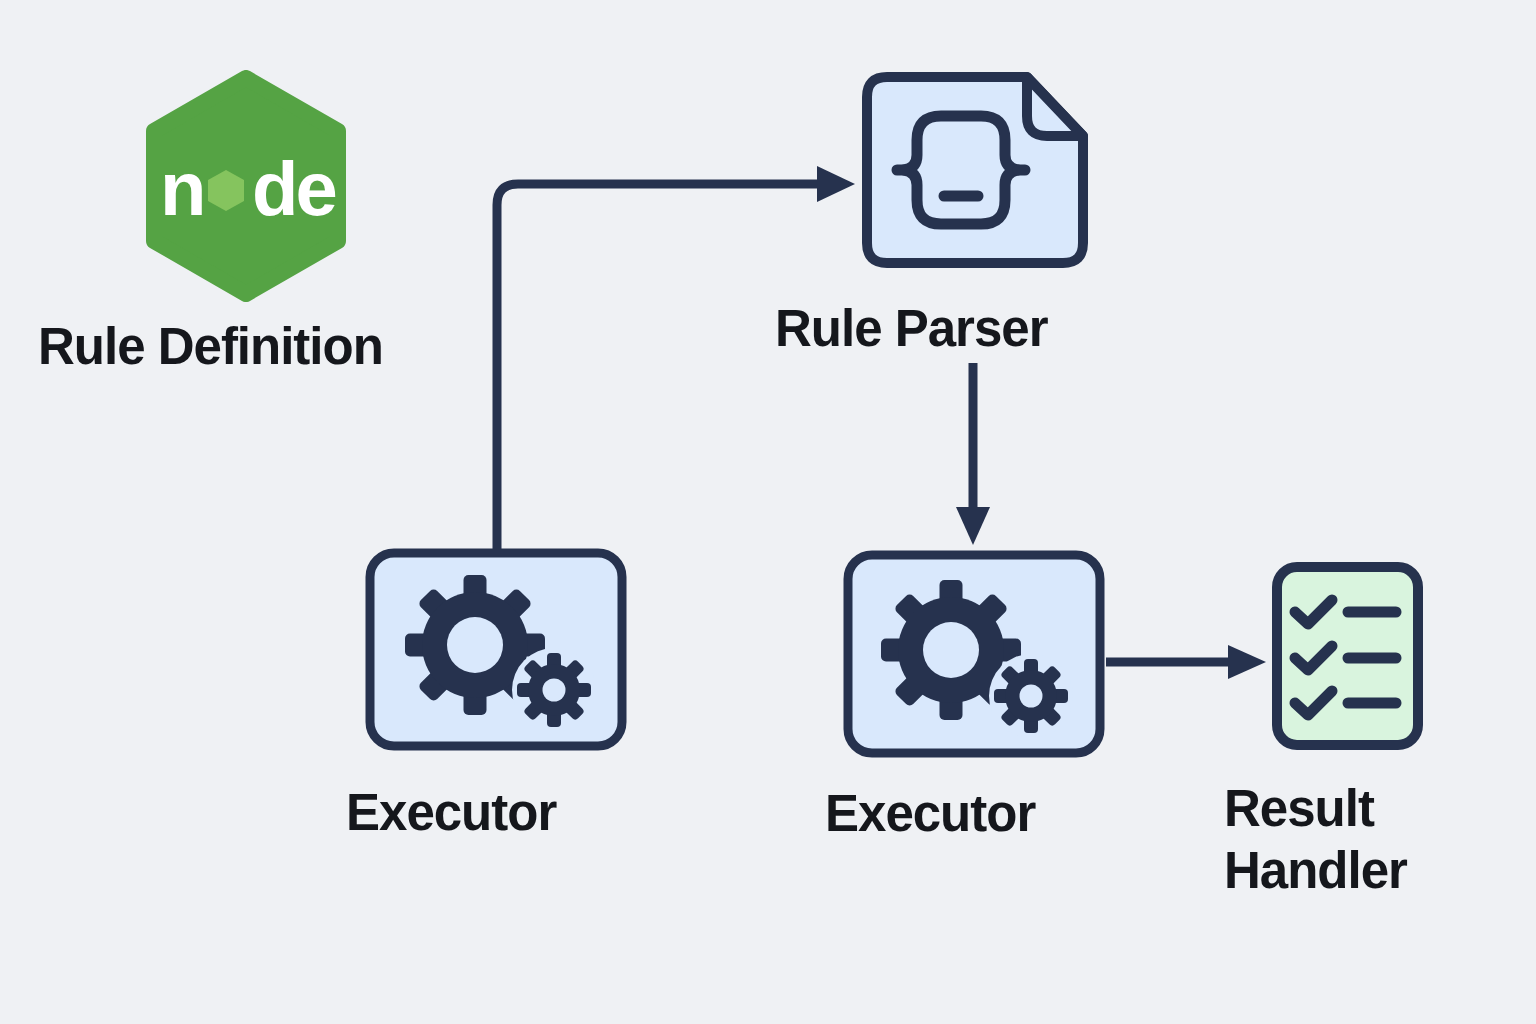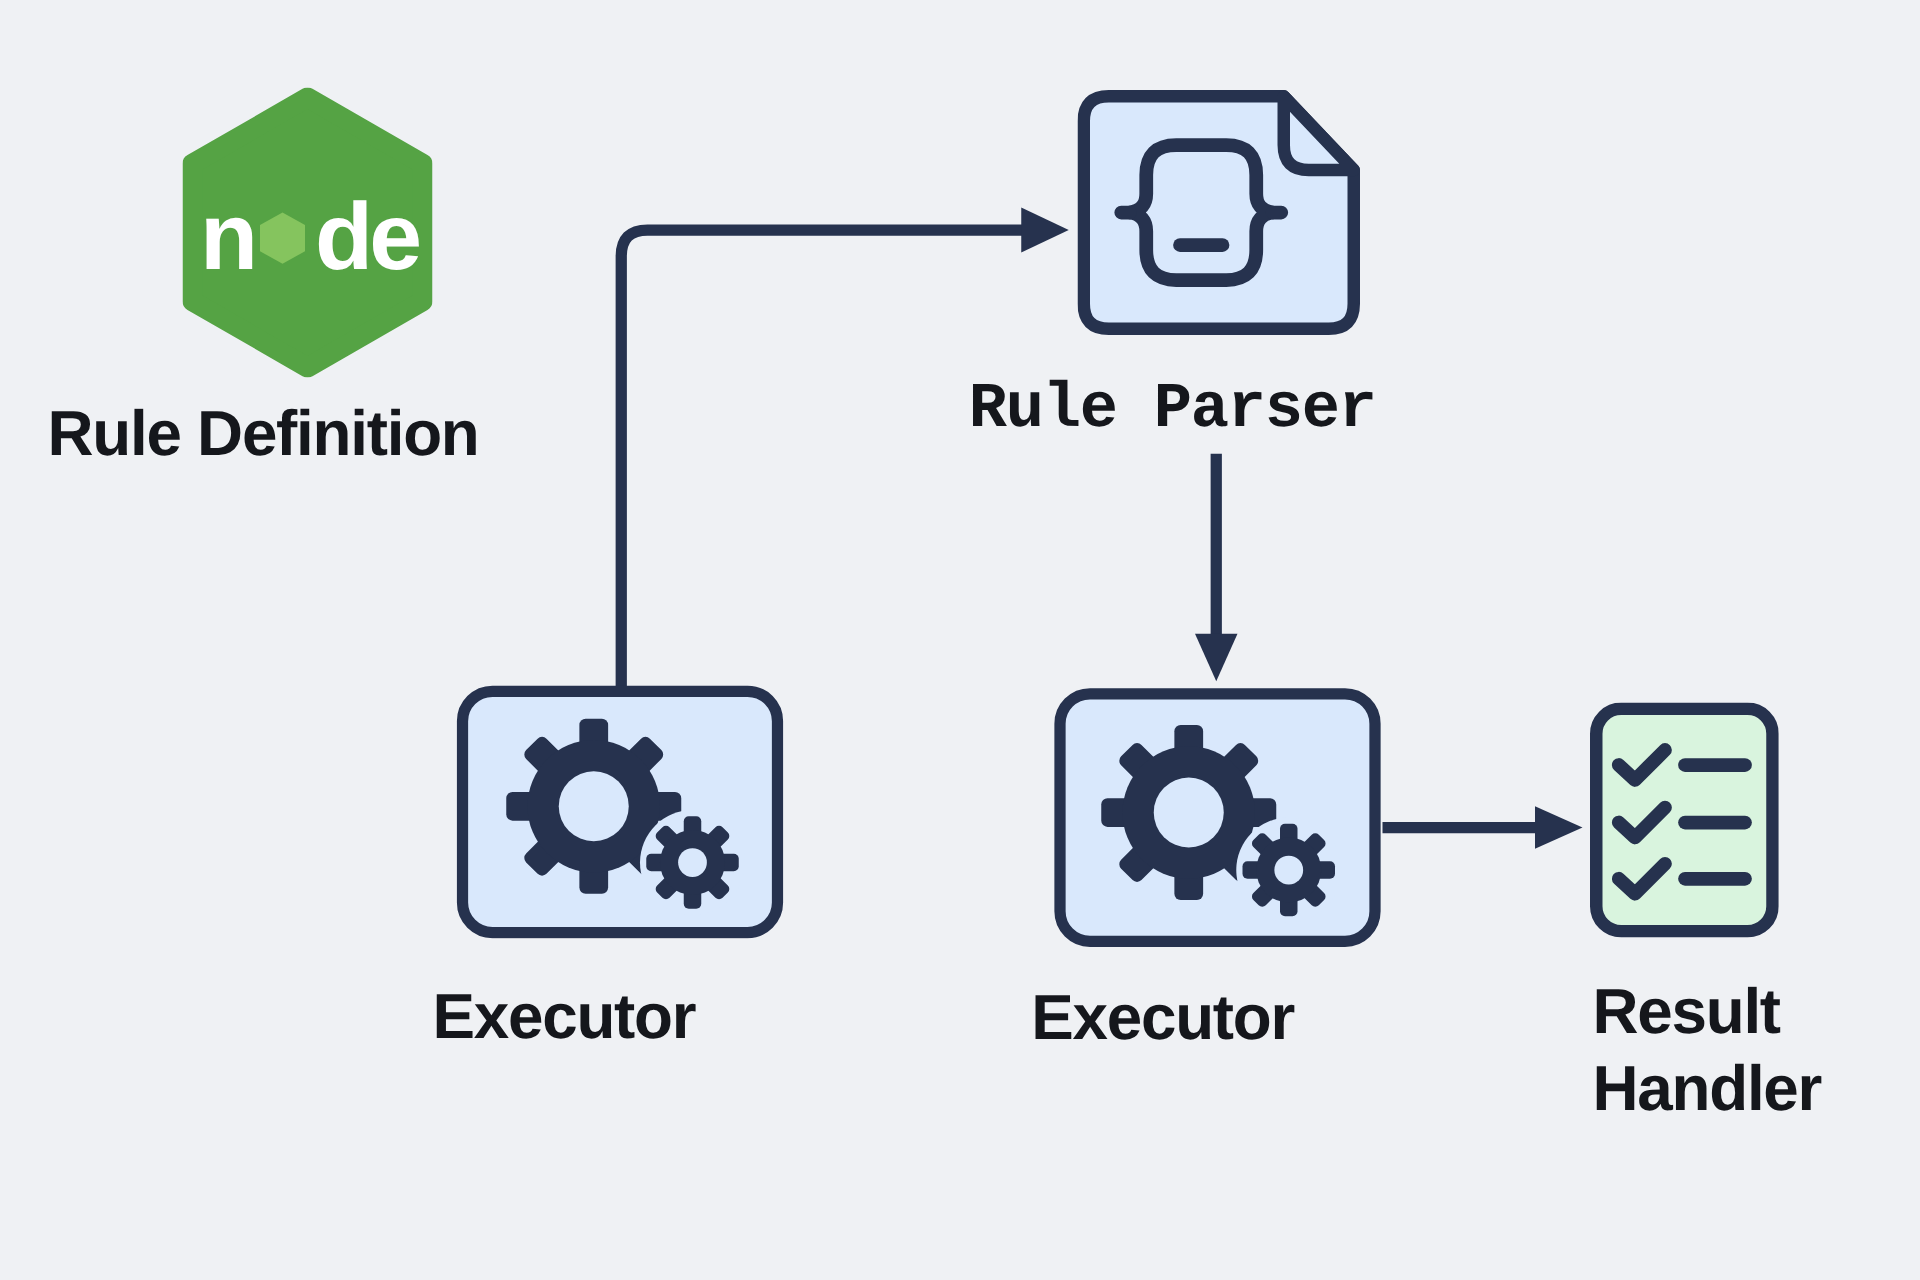--- a/index.html
+++ b/index.html
@@ -77,24 +77,24 @@
   .label{
     position:absolute;z-index:3;
     color:var(--label-text);
     font-size:51px;
     font-weight:700;
     letter-spacing:-1px;
     line-height:1.22;
     text-align:left;
   }
   .lbl-rule-definition{left:38px;top:316px;width:440px;}
-  .lbl-rule-parser{left:775px;top:298px;width:400px;font-family:Liberation Mono, monospace;}
+  .lbl-rule-parser{left:775px;top:298px;width:400px;}
   .lbl-executor-left{left:346px;top:782px;width:300px;}
   .lbl-executor-right{left:825px;top:783px;width:300px;}
-  .lbl-result-handler{left:1274px;top:778px;width:250px;}
+  .lbl-result-handler{left:1224px;top:778px;width:250px;}
   .ic-node-logo{left:146px;top:70px;}
   .ic-rule-parser{left:862px;top:72px;}
   .ic-executor-left{left:365px;top:548px;}
   .ic-executor-right{left:843px;top:550px;}
   .ic-result-handler{left:1272px;top:562px;}
 </style>
 </head>
 <body>
 
 <div class="canvas">

